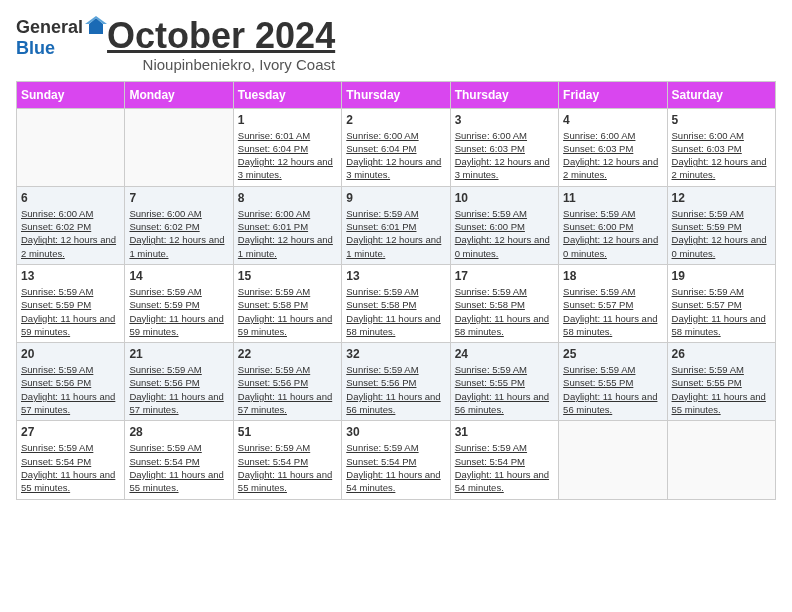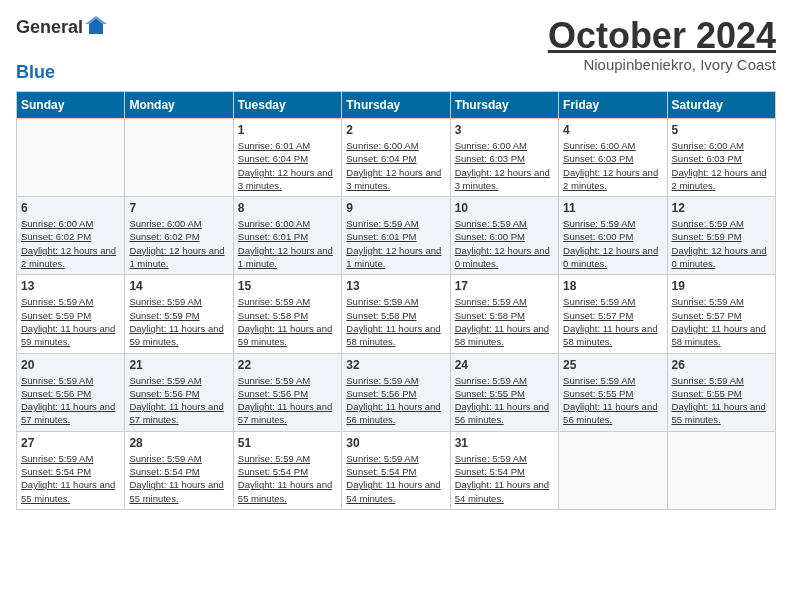--- a/index.html
+++ b/index.html
@@ -5,21 +5,20 @@
     * { margin: 0; padding: 0; box-sizing: border-box; }
     body {
       font-family: Arial, sans-serif;
       background: #fff;
       width: 792px;
       min-height: 612px;
       padding: 16px;
     }
     .header {
       display: flex;
-      justify-content: space-between;
       align-items: flex-start;
       margin-bottom: 8px;
     }
     .logo {
       display: flex;
       flex-direction: column;
       align-items: flex-start;
     }
     .logo-text {
       display: flex;
@@ -27,21 +26,20 @@
     }
     .logo-general {
       font-size: 18px;
       font-weight: bold;
       color: #333;
     }
     .logo-blue {
       font-size: 18px;
       font-weight: bold;
       color: #1a6ab5;
-      margin-top: 24px;
     }
     .logo-icon {
       width: 22px;
       height: 22px;
       margin-left: 2px;
     }
     .title-section {
       text-align: right;
     }
     .month-title {
@@ -53,21 +51,21 @@
     }
     .location {
       font-size: 15px;
       color: #555;
     }
     .calendar {
       width: 100%;
       border-collapse: collapse;
     }
     .calendar th {
-      background-color: #0369a1;
+      background-color: #d946ef;
       color: #fff;
       font-size: 12px;
       font-weight: bold;
       padding: 6px 4px;
       text-align: left;
       border: 1px solid #ccc;
     }
     .calendar td {
       border: 1px solid #ccc;
       vertical-align: top;

